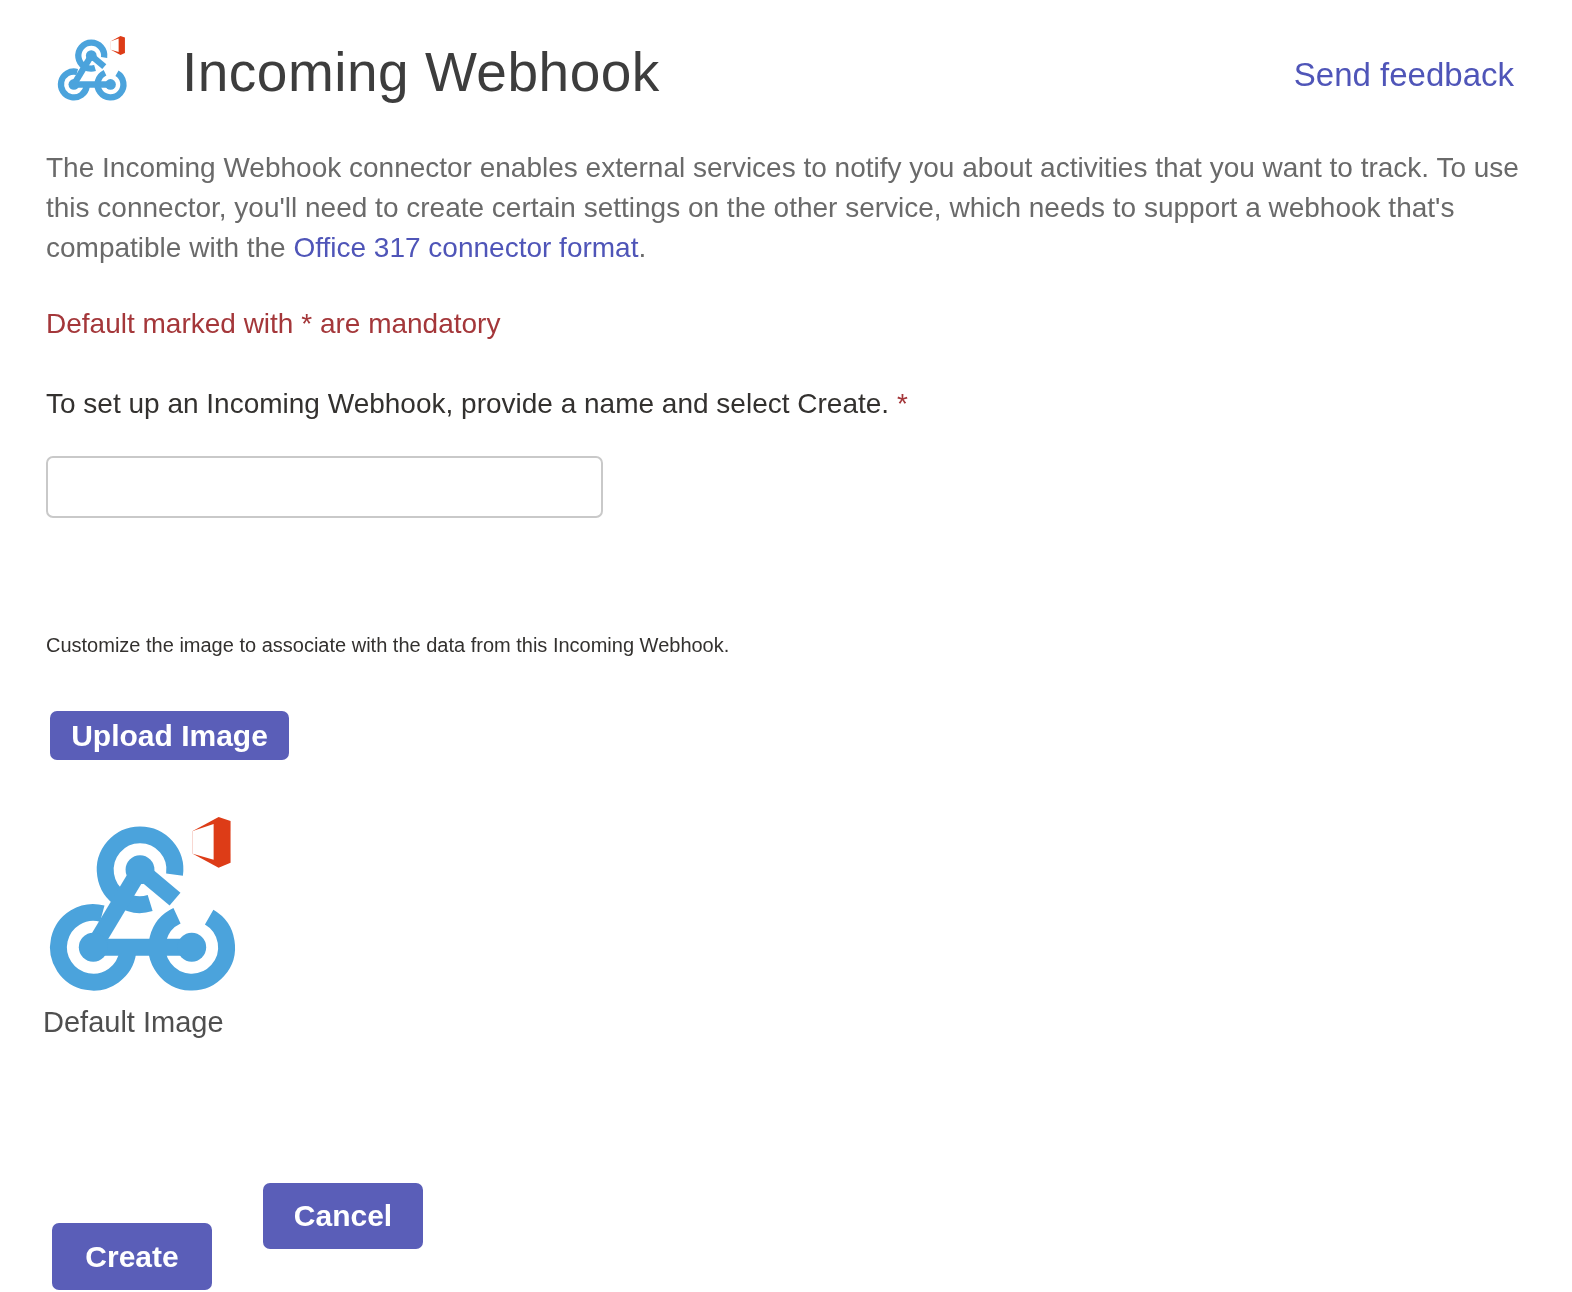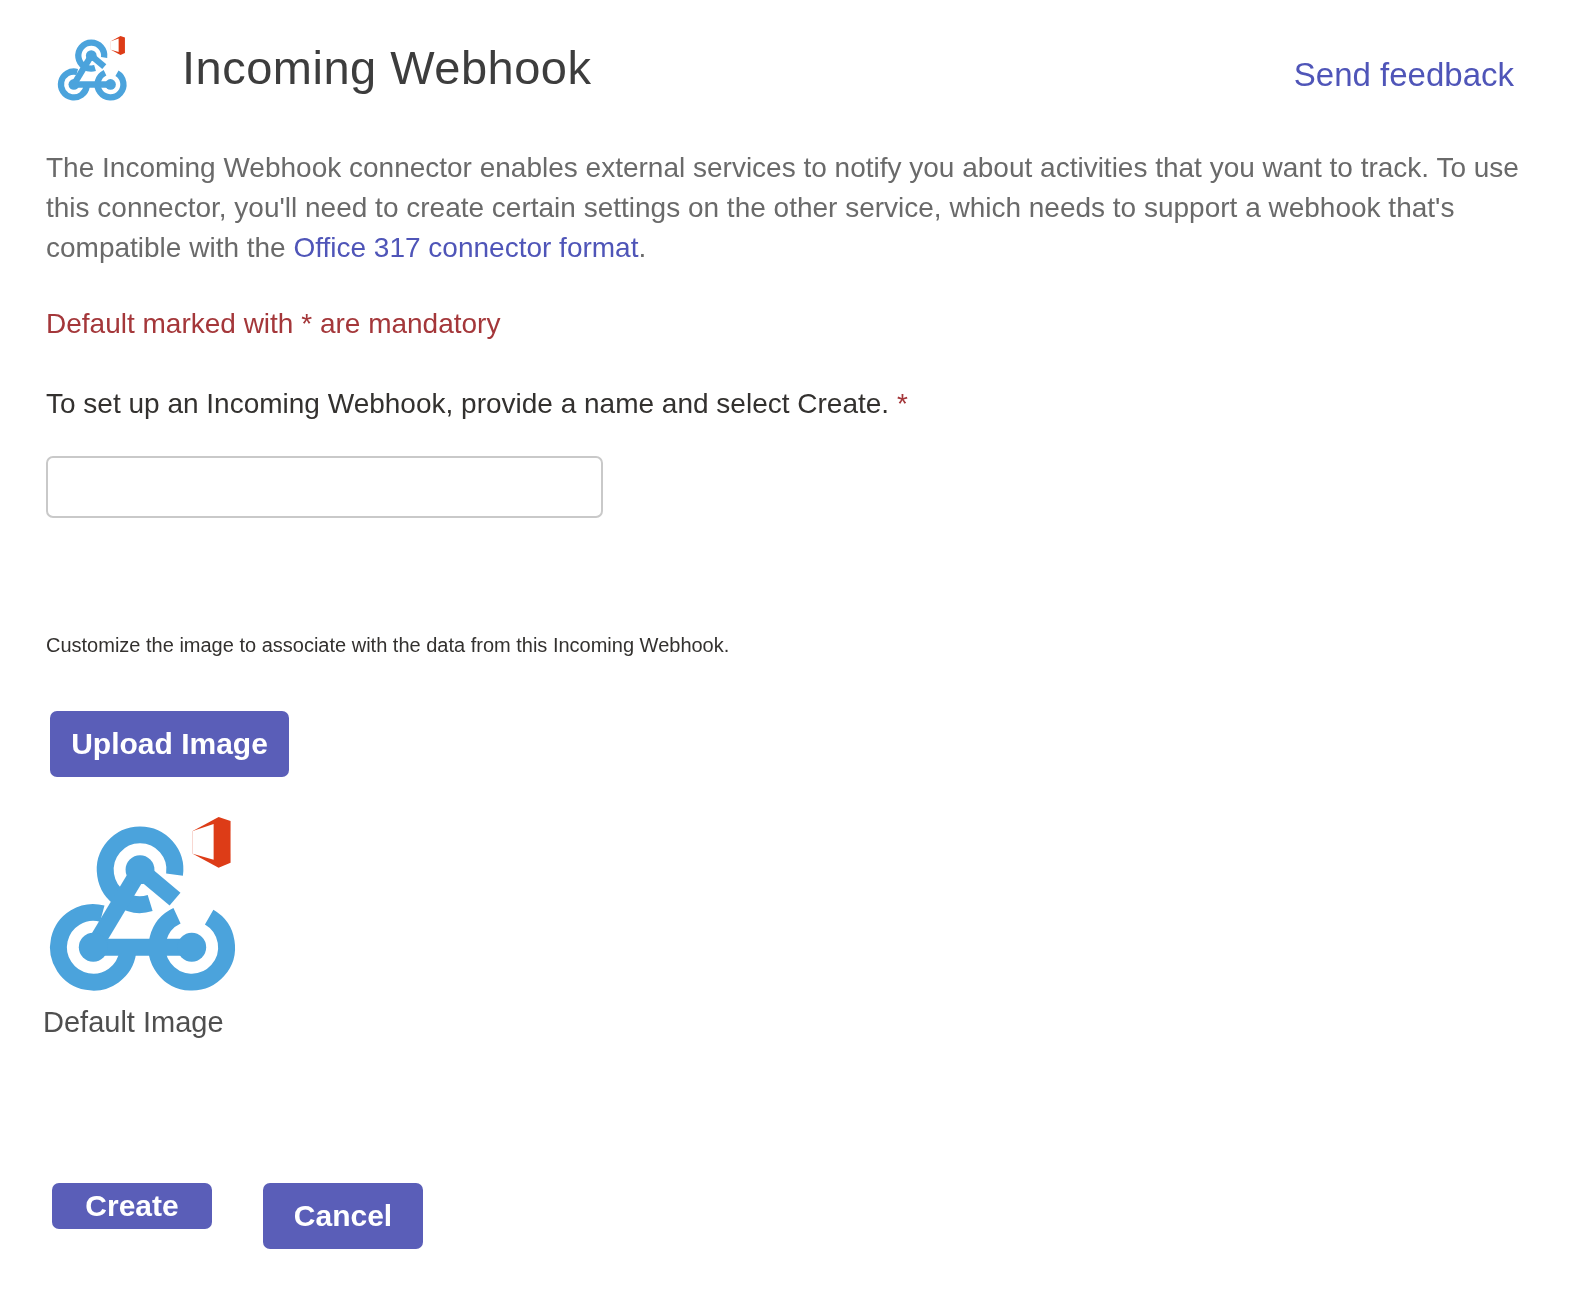--- a/index.html
+++ b/index.html
@@ -18,21 +18,21 @@
   }
   *{box-sizing:border-box;margin:0;padding:0;}
   html,body{background:var(--page-bg);}
   body{
     width:1572px;height:1292px;position:relative;overflow:hidden;
     font-family:"Liberation Sans","DejaVu Sans",sans-serif;
   }
   .app-icon{position:absolute;left:55px;top:33px;width:74px;height:73px;}
   .page-title{
     position:absolute;left:182px;top:40px;
-    font-size:47px;font-weight:200;letter-spacing:.5px;color:var(--heading);
+    font-size:55px;font-weight:200;letter-spacing:.5px;color:var(--heading);
   }
   .send-feedback{
     position:absolute;top:56px;right:58px;
     font-size:33px;color:var(--link);text-decoration:none;cursor:pointer;
   }
   .description{
     position:absolute;left:46px;top:148px;width:1478px;
     font-size:28px;line-height:40px;color:var(--body-text);
   }
   .description a{color:var(--link);text-decoration:none;cursor:pointer;}
@@ -52,29 +52,29 @@
   }
   .customize-label{
     position:absolute;left:46px;top:634px;
     font-size:20px;color:var(--label-dark);
   }
   .btn{
     border:none;border-radius:7px;background:var(--accent);color:var(--button-text);
     font-family:inherit;font-weight:bold;cursor:pointer;
   }
   .upload-btn{
-    position:absolute;left:50px;top:711px;width:239px;height:66px;font-size:30px;
+    position:absolute;left:50px;top:711px;width:239px;height:49px;font-size:30px;
   }
   .default-image{position:absolute;left:42px;top:810px;width:200px;height:194px;}
   .default-image-caption{
     position:absolute;left:43px;top:1006px;
     font-size:29px;color:var(--caption);
   }
   .create-btn{
-    position:absolute;left:52px;top:1183px;width:160px;height:46px;font-size:30px;
+    position:absolute;left:52px;top:1223px;width:160px;height:67px;font-size:30px;
   }
   .cancel-btn{
     position:absolute;left:263px;top:1183px;width:160px;height:66px;font-size:30px;
   }
   .ring{fill:none;stroke:var(--icon-blue);stroke-width:17;}
   .tail{stroke:var(--icon-blue);stroke-width:17;fill:none;stroke-linecap:butt;}
   .dot{fill:var(--icon-blue);}
   .office-outer{fill:var(--icon-red);}
   .office-hole{fill:#ffffff;}
 </style>

